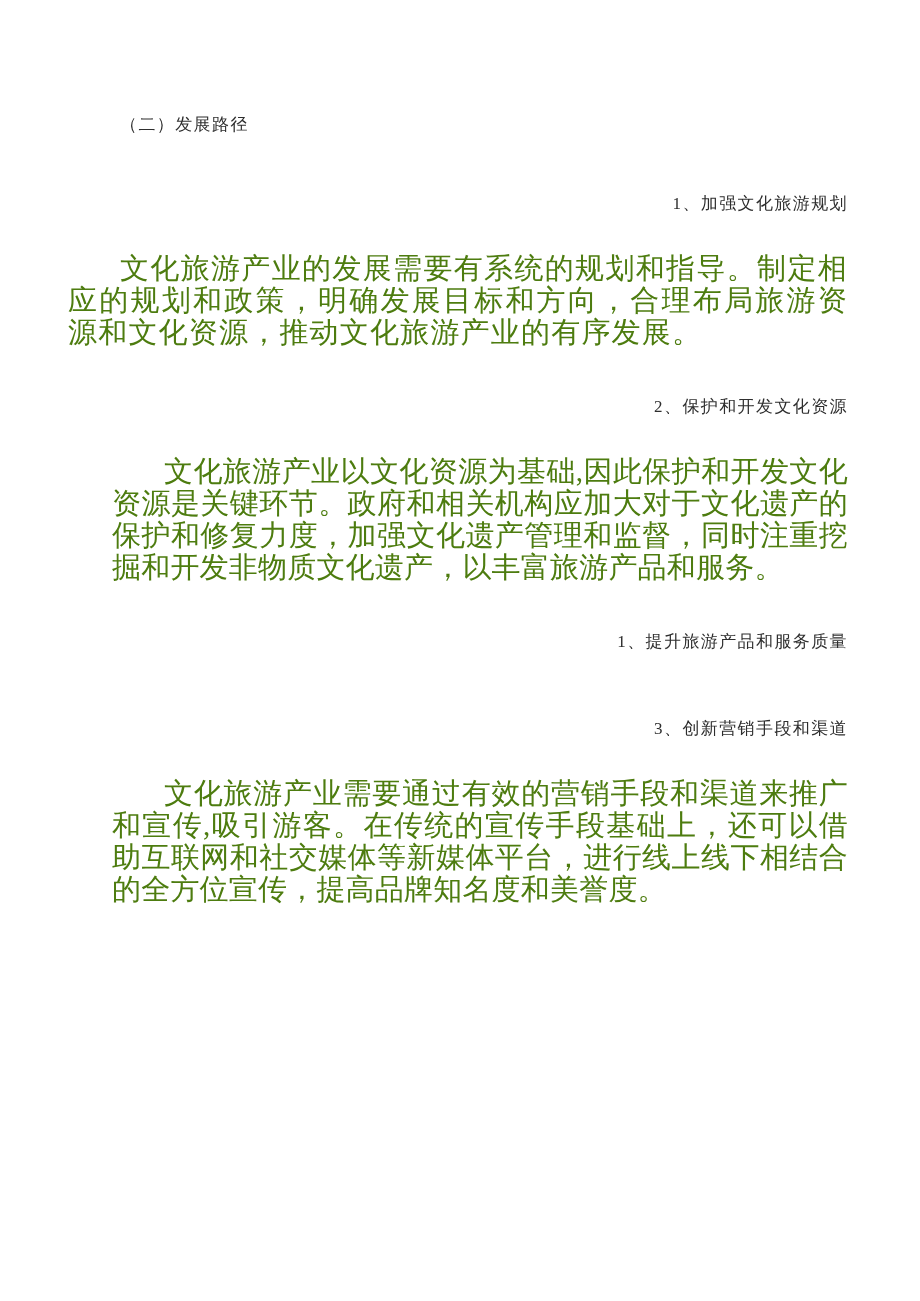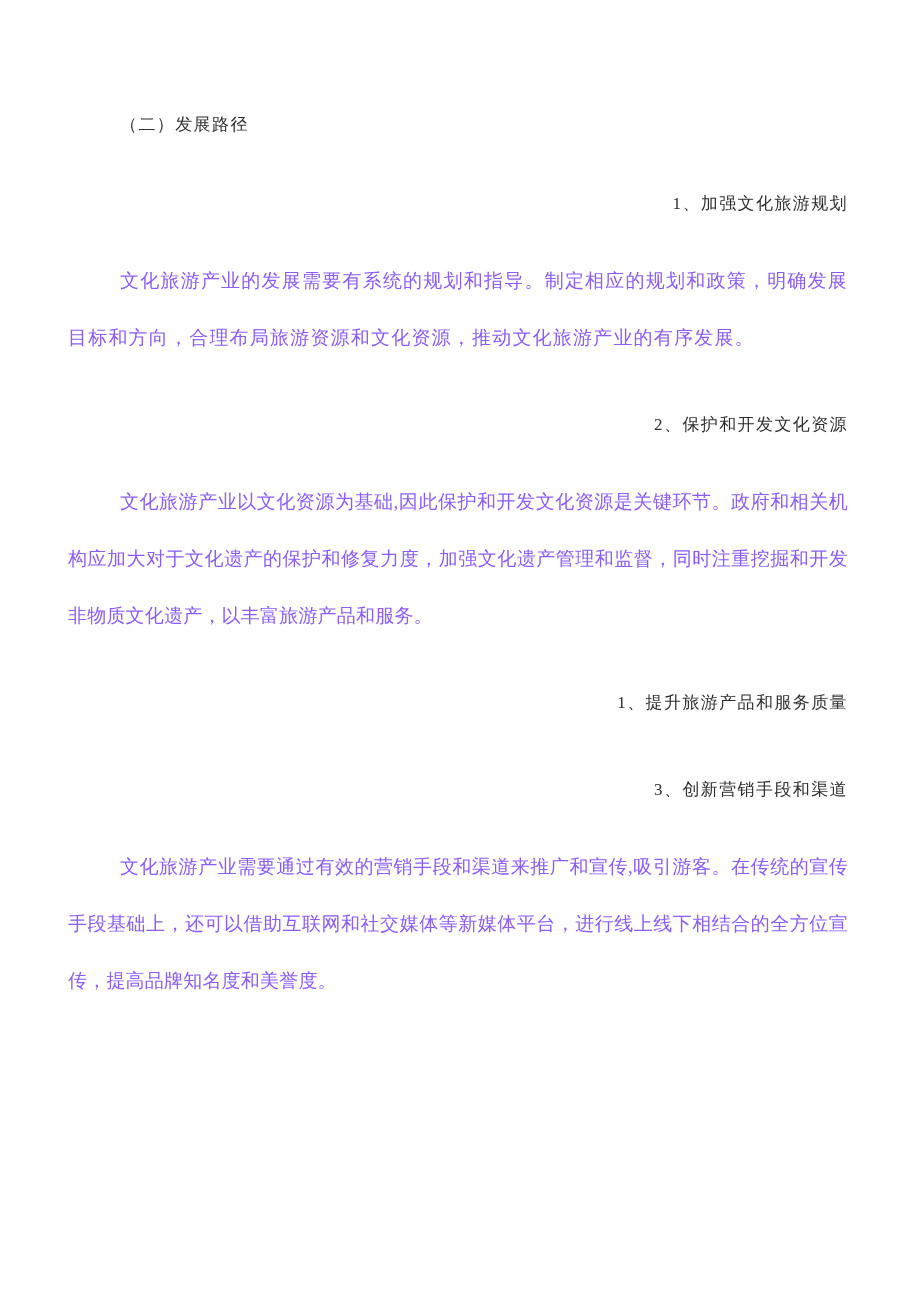--- a/index.html
+++ b/index.html
@@ -36,33 +36,34 @@
     margin: 0 0 22px 0;
     text-indent: 52px;
   }
   .heading-l3 {
     margin: 0 0 20px 0;
     text-indent: 52px;
     text-align: right;
   }
 
   .para {
-    font-size: 19px;
-    line-height: 57px;
+    font-size: 29px;
+    line-height: 32px;
     text-align: justify;
     text-align-last: left;
     text-justify: inter-character;
     text-indent: 52px;
     letter-spacing: 1.2px;
     margin: 0 0 20px 0;
-    color: #8b5cf6;
+    color: #4d7c0f;
     word-break: break-all;
   }
   .para.tight {
     letter-spacing: 0.2px;
+    margin-left: 44px;
   }
   .para:last-child {
     margin-bottom: 0;
   }
 
   .spacer-sm { height: 10px; }
 </style>
 </head>
 <body>
 

